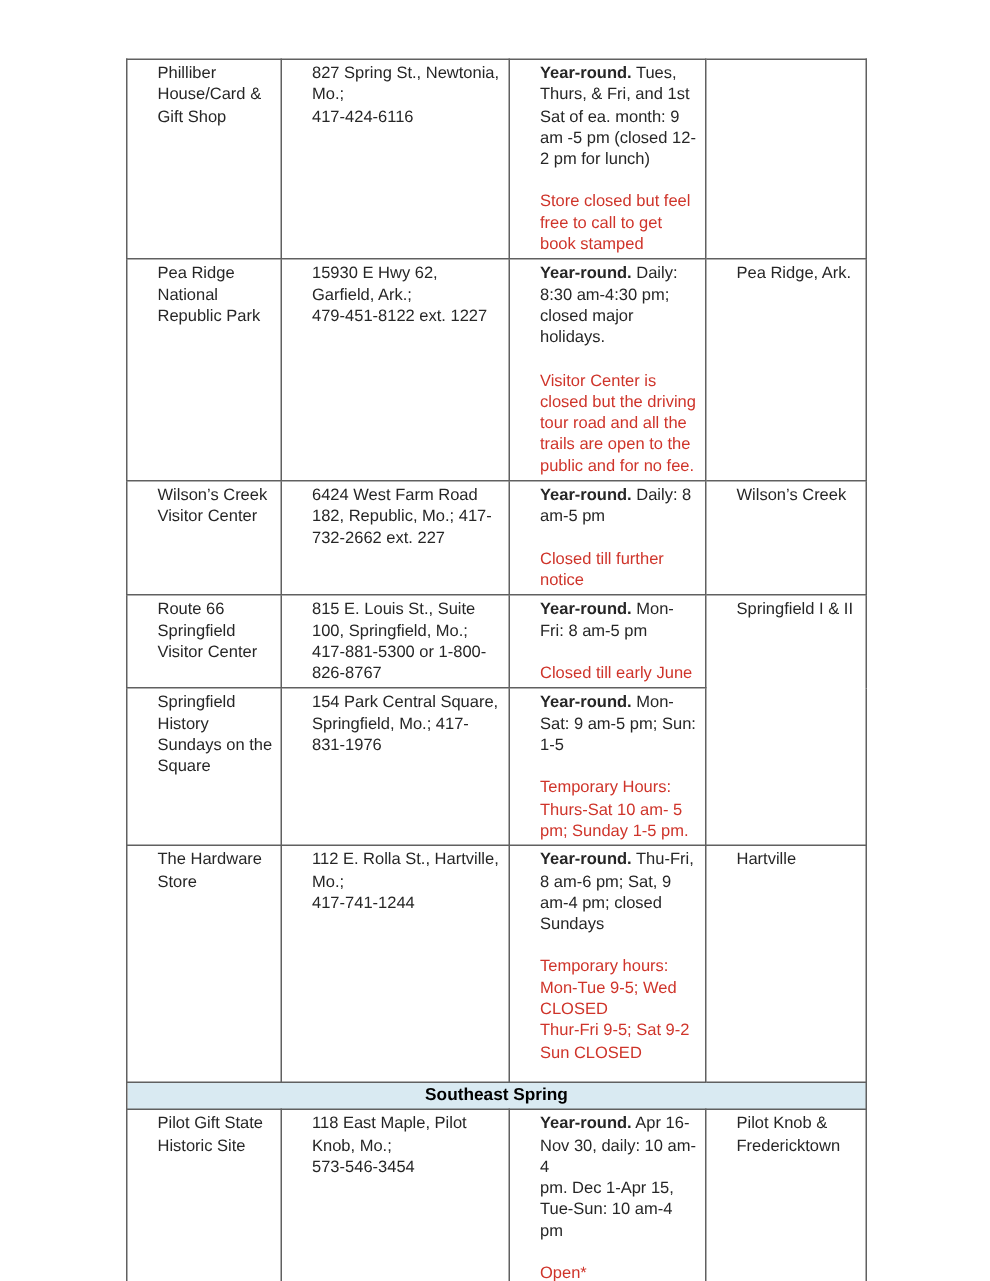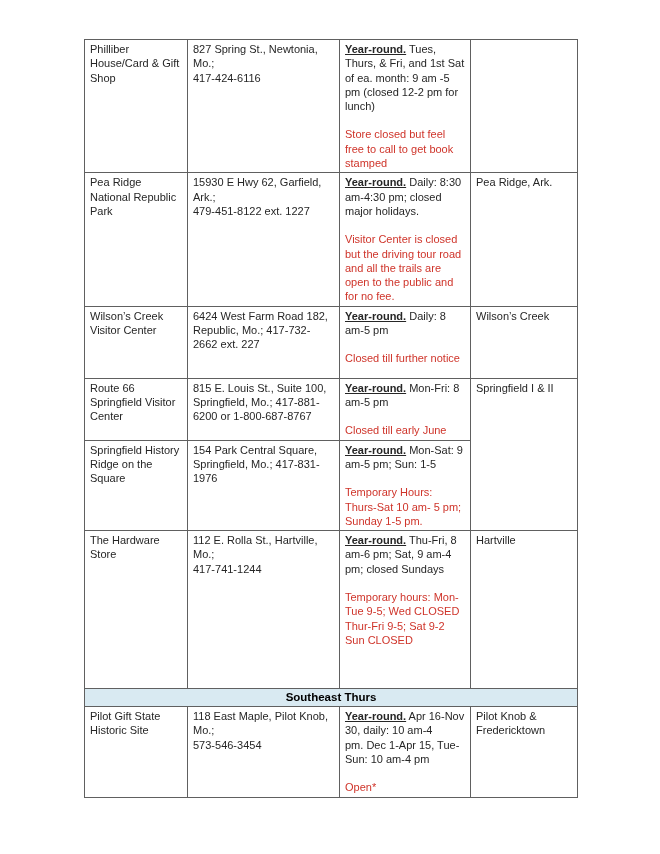--- a/index.html
+++ b/index.html
@@ -14,26 +14,26 @@
     font-family:"Liberation Sans",sans-serif;
   }
   table.doc-table{
     position:absolute;left:84px;top:39px;width:493px;
     border-collapse:collapse;table-layout:fixed;
     font-size:11px;line-height:14.3px;color:var(--text);
   }
   table.doc-table td{
     border:1px solid var(--border);
     vertical-align:top;
-    padding:2px 5px 2px 5px;
+    padding:2px 5px 2px 20px;
     overflow:hidden;
   }
   .cell{white-space:pre-line;}
   .hours-main{white-space:pre-line;}
-  .hours-lead{font-weight:bold;text-decoration:underline;}
+  .hours-lead{font-weight:bold;}
   .note{color:var(--red-note);margin-top:14px;white-space:pre-line;}
   tr.region-row td{
     background:var(--region-band-bg);
     text-align:center;font-weight:bold;
     padding:1px 2px;font-size:11.5px;color:#000000;
   }
 </style>
 </head>
 <body>
 
@@ -94,34 +94,34 @@
     <td>
           <div class="cell">Wilson’s Creek</div>
         </td>
   </tr>
 
   <tr style="height:58px">
     <td>
           <div class="cell">Route 66 Springfield Visitor Center</div>
         </td>
     <td>
-          <div class="cell">815 E. Louis St., Suite 100, Springfield, Mo.; 417-881-6200 or 1-800-687-8767</div>
+          <div class="cell">815 E. Louis St., Suite 100, Springfield, Mo.; 417-881-5300 or 1-800-826-8767</div>
         </td>
     <td>
       <div class="hours-main"><span class="hours-lead">Year-round.</span><span> Mon-Fri: 8 am-5 pm</span></div>
       <div class="note">Closed till early June</div>
     </td>
     <td rowspan="2">
           <div class="cell">Springfield I &amp; II</div>
         </td>
   </tr>
 
   <tr style="height:88px">
     <td>
-          <div class="cell">Springfield History Ridge on the Square</div>
+          <div class="cell">Springfield History Sundays on the Square</div>
         </td>
     <td>
           <div class="cell">154 Park Central Square, Springfield, Mo.; 417-831-1976</div>
         </td>
     <td>
       <div class="hours-main"><span class="hours-lead">Year-round.</span><span> Mon-Sat: 9 am-5 pm; Sun: 1-5</span></div>
       <div class="note">Temporary Hours: Thurs-Sat 10 am- 5 pm; Sunday 1-5 pm.</div>
     </td>
   </tr>
 
@@ -138,21 +138,21 @@
       <div class="note">Temporary hours: Mon-Tue 9-5; Wed CLOSED
 Thur-Fri 9-5; Sat 9-2
 Sun CLOSED</div>
     </td>
     <td>
           <div class="cell">Hartville</div>
         </td>
   </tr>
 
   <tr class="region-row" style="height:18px">
-    <td colspan="4"><span>Southeast Thurs</span></td>
+    <td colspan="4"><span>Southeast Spring</span></td>
   </tr>
 
   <tr style="height:88px">
     <td>
           <div class="cell">Pilot Gift State Historic Site</div>
         </td>
     <td>
           <div class="cell">118 East Maple, Pilot Knob, Mo.;
 573-546-3454</div>
         </td>

